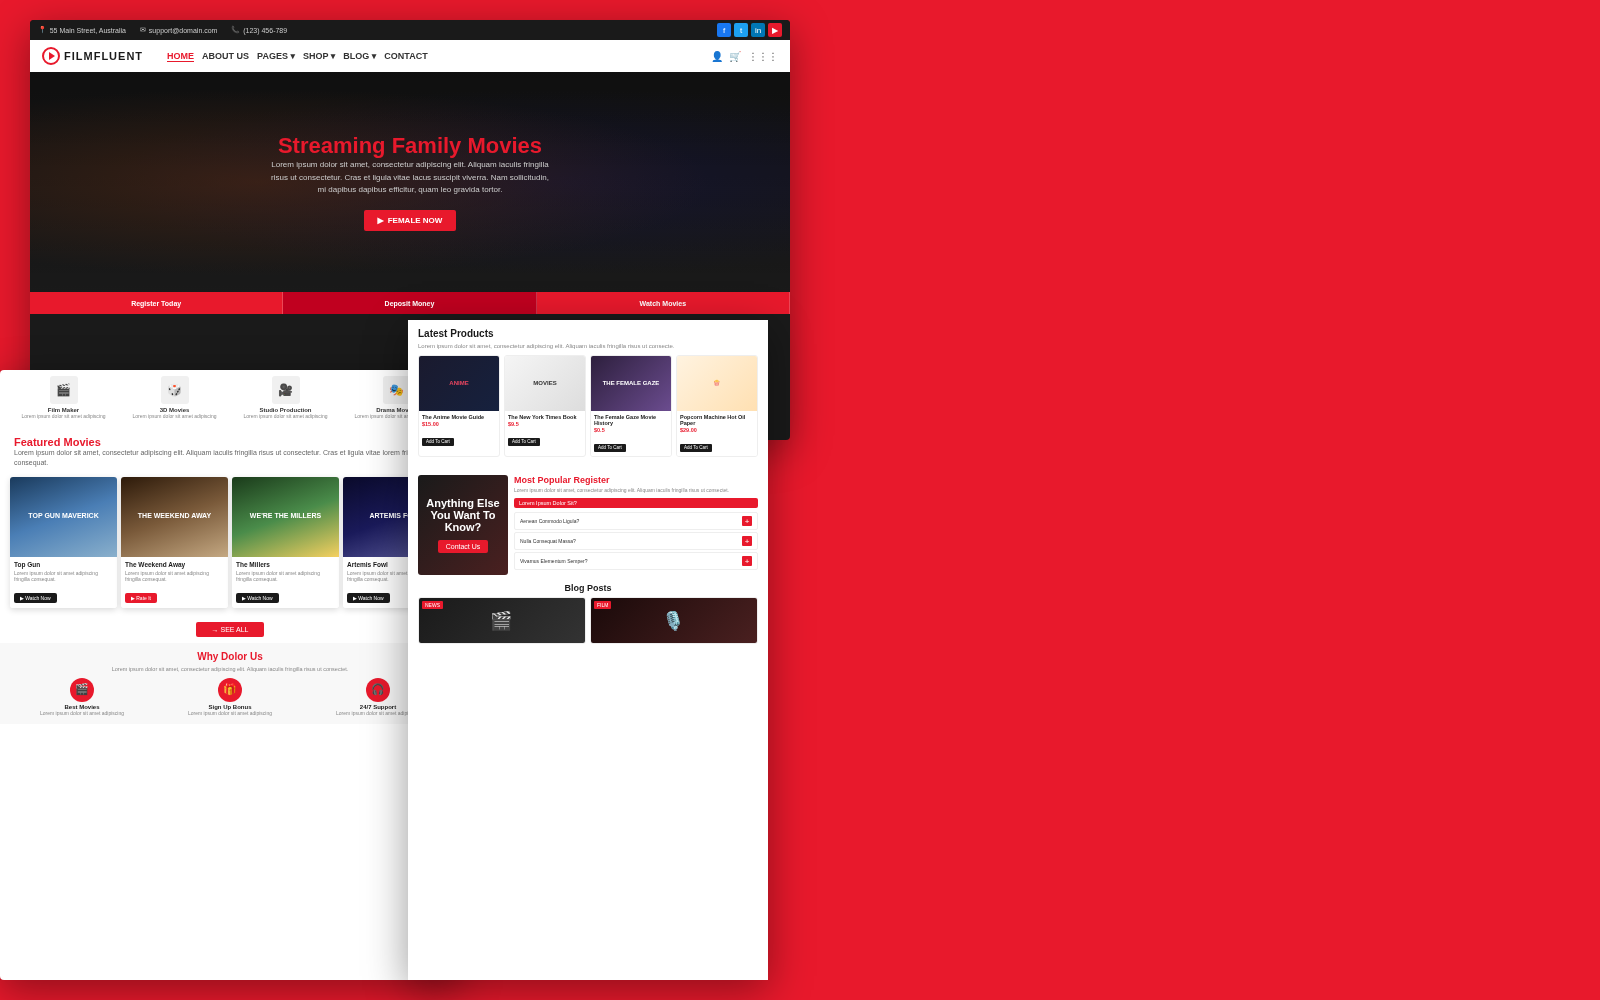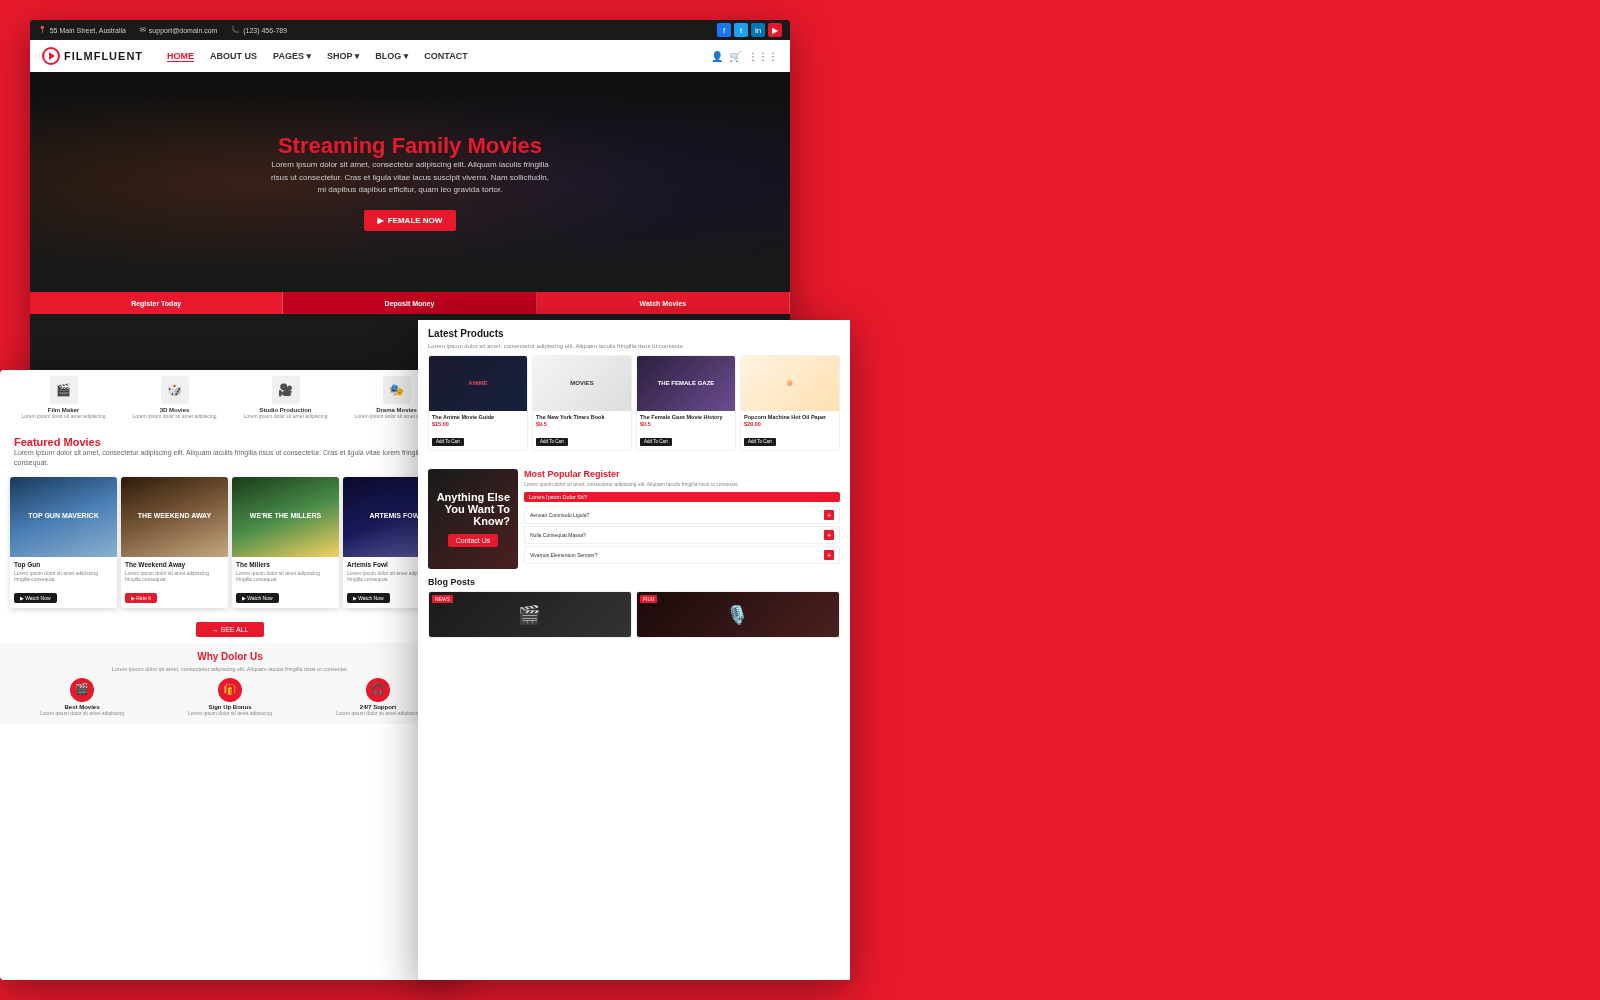--- a/index.html
+++ b/index.html
@@ -200,21 +200,21 @@
     .site-play-small::before {
       content: '';
       border-left: 6px solid #e8192c;
       border-top: 4px solid transparent;
       border-bottom: 4px solid transparent;
       margin-left: 1px;
     }
 
     .nav-links {
       display: flex;
-      gap: 16px;
+      gap: 8px;
       margin-left: 10px;
     }
     .nav-link {
       font-size: 9px;
       color: #333;
       font-weight: 600;
       text-transform: uppercase;
     }
     .nav-link.active { color: #e8192c; border-bottom: 1px solid #e8192c; }
 
@@ -298,22 +298,22 @@
       background: white;
       border-radius: 4px;
       overflow: hidden;
       box-shadow: 0 10px 40px rgba(0,0,0,0.4);
     }
 
     
     .screenshot-3 {
       position: absolute;
       top: 320px;
-      left: 418px;
-      width: 432px;
+      left: 408px;
+      width: 360px;
       height: 660px;
       background: white;
       border-radius: 0;
       overflow: hidden;
       box-shadow: 0 10px 40px rgba(0,0,0,0.4);
     }
 
     
     .section-header {
       padding: 10px 14px 4px;
@@ -614,20 +614,21 @@
       display: flex;
       align-items: center;
       justify-content: center;
       font-size: 8px;
       border-radius: 1px;
     }
 
     
     .blog-section {
       padding: 4px 10px;
+      text-align: center;
     }
     .blog-title {
       font-size: 9px;
       font-weight: 800;
       color: #1a1a1a;
       margin-bottom: 4px;
     }
     .blog-grid {
       display: grid;
       grid-template-columns: repeat(2, 1fr);
@@ -953,21 +954,21 @@
           <div class="product-price">$29.00</div>
           <div class="product-add-btn">Add To Cart</div>
         </div>
       </div>
     </div>
   </div>
 
   <div class="faq-section">
     <div class="faq-image">
       <div style="text-align:center; padding:8px;">
-        <div style="font-size:11px; font-weight:700; color:white; margin-bottom:3px;text-align:right;">Anything Else You Want To Know?</div>
+        <div style="font-size:11px; font-weight:700; color:white; margin-bottom:3px;">Anything Else You Want To Know?</div>
         <div style="background:#e8192c; color:white; font-size:7px; padding:3px 8px; border-radius:2px; display:inline-block; margin-top:4px;">Contact Us</div>
       </div>
     </div>
     <div class="faq-content">
       <div class="faq-title">
         <span>Most Popular </span><span style="color:#e8192c;">Register</span>
       </div>
       <div class="faq-desc">Lorem ipsum dolor sit amet, consectetur adipiscing elit. Aliquam iaculis fringilla risus ut consectet.</div>
       <div class="faq-featured">Lorem Ipsum Dolor Sit?</div>
       <div class="faq-box">

